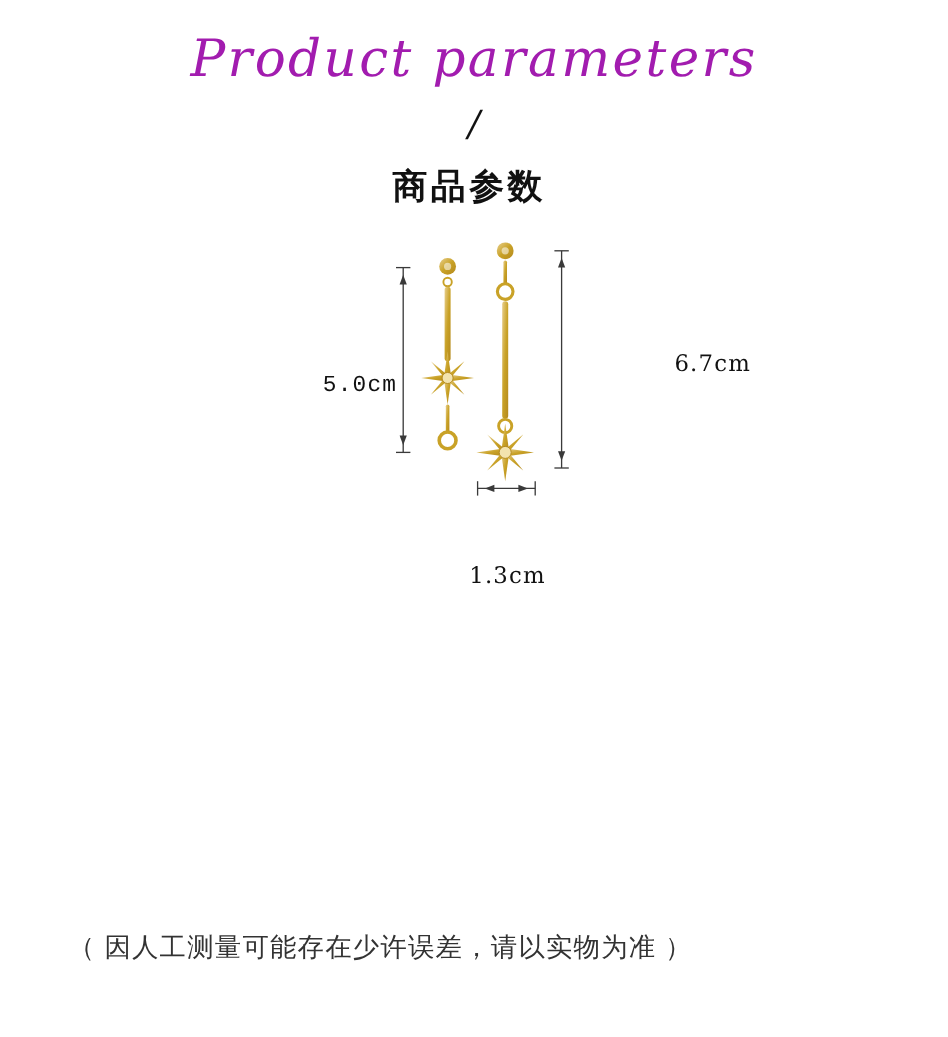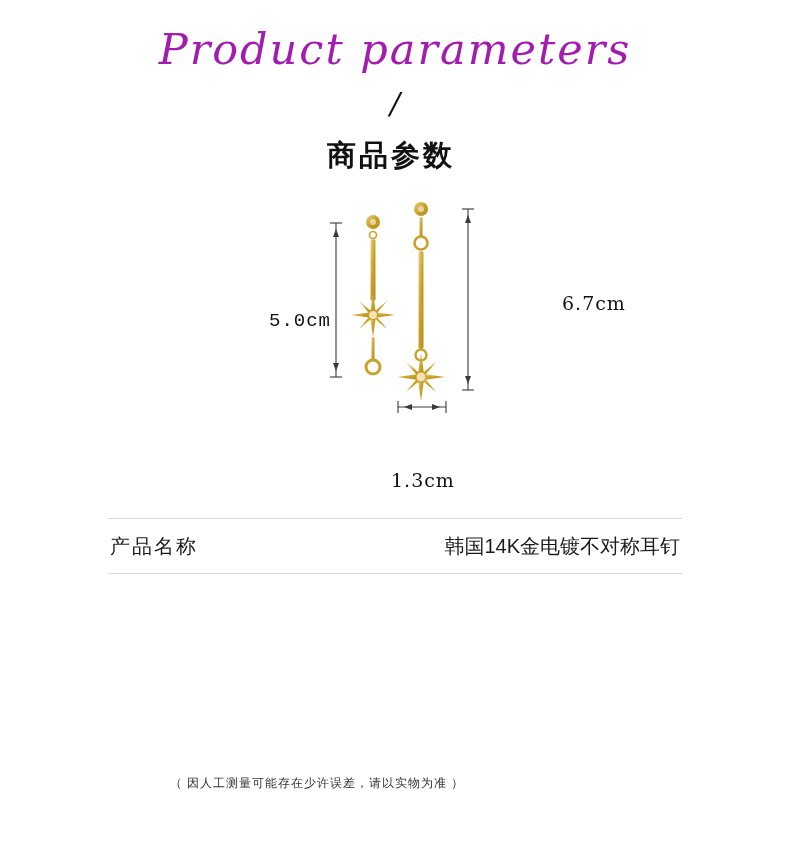--- a/index.html
+++ b/index.html
@@ -101,21 +101,21 @@
     letter-spacing: 0px;
     white-space: nowrap;
   }
 
   .footnote {
     position: absolute;
     top: 775px;
     left: 0;
     width: 634px;
     text-align: center;
-    font-size: 12px;
+    font-size: 22px;
     color: #333;
     letter-spacing: 1px;
   }
 </style>
 </head>
 <body>
 
 <div class="title-en">Product parameters</div>
 <div class="title-slash">/</div>
 <div class="title-cn">商品参数</div>
@@ -204,20 +204,16 @@
     </g>
   </svg>
 </div>
 
 <div class="dim-label dim-left">5.0cm</div>
 <div class="dim-label dim-right">6.7cm</div>
 <div class="dim-label dim-bottom">1.3cm</div>
 
 <table class="param-table">
   <tbody>
-    <tr>
-      <td class="key">产品名称</td>
-      <td class="val">韩国14K金电镀不对称耳钉</td>
-    </tr>
   </tbody>
 </table>
 
 <div class="footnote">（ 因人工测量可能存在少许误差，请以实物为准 ）</div>
 
 </body></html>

